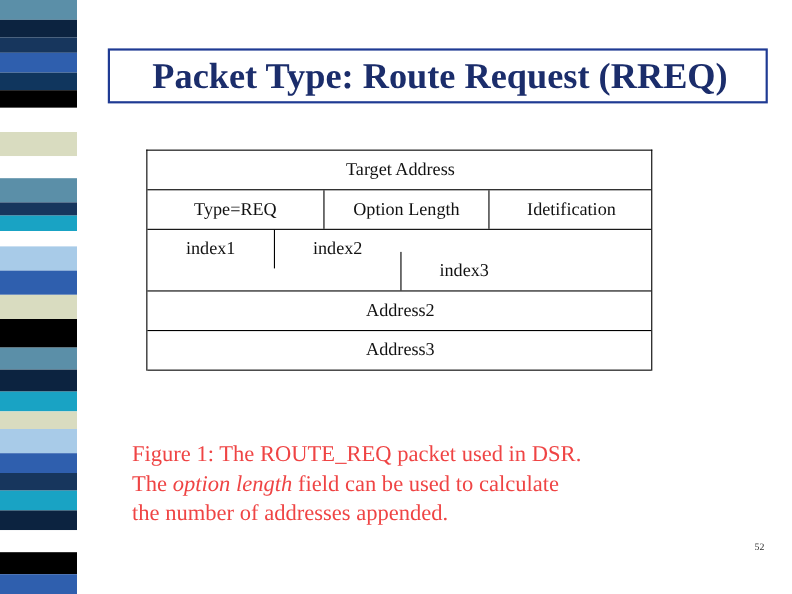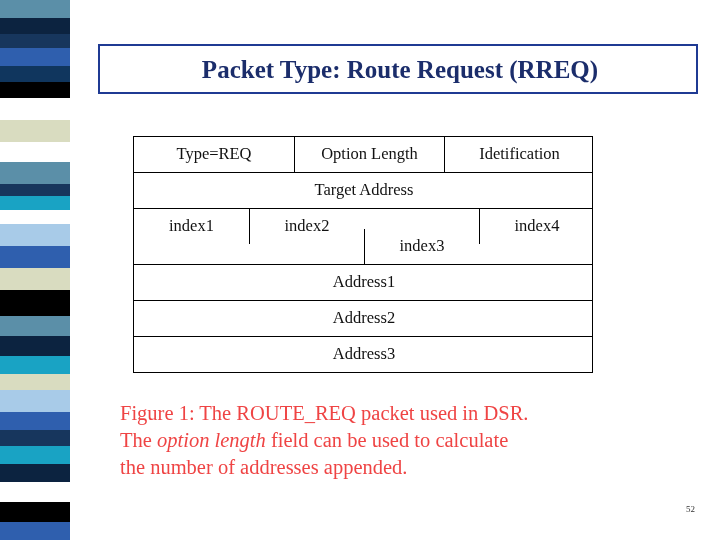--- a/index.html
+++ b/index.html
@@ -42,21 +42,21 @@
   }
   #title-text {
     position: absolute;
     left: 0;
     top: 0;
     width: 600px;
     height: 50px;
     line-height: 48px;
     text-align: center;
     color: #1b2d6b;
-    font-size: 25px;
+    font-size: 33px;
     font-weight: bold;
     font-family: "Liberation Serif", serif;
     white-space: nowrap;
   }
 
   
   #packet-figure {
     position: absolute;
     left: 133px;
     top: 136px;
@@ -103,21 +103,20 @@
   }
 
   
   #slide-number {
     position: absolute;
     left: 686px;
     top: 492px;
     font-size: 9px;
     color: #333333;
     font-family: "Liberation Serif", serif;
-    margin-top: 12px;
   }
 </style>
 </head>
 <body>
 
 <div id="stripe">
     <div class="band" style="top: 0px; height: 18px; background: rgb(91, 143, 168);"></div>
     <div class="band" style="top: 18px; height: 16px; background: rgb(12, 35, 64);"></div>
     <div class="band" style="top: 34px; height: 14px; background: rgb(23, 54, 93);"></div>
     <div class="band" style="top: 48px; height: 18px; background: rgb(47, 95, 174);"></div>
@@ -147,35 +146,31 @@
     <div class="band" style="top: 502px; height: 20px; background: rgb(0, 0, 0);"></div>
     <div class="band" style="top: 522px; height: 18px; background: rgb(47, 95, 174);"></div>
   </div>
 
 <div id="title-box">
   <div id="title-text">Packet Type: Route Request (RREQ)</div>
 </div>
 
 <div id="packet-figure">
     <div class="pkt-row">
+      <div class="pkt-cell" style="width: 460px; flex: 0 0 460px;">Target  Address</div>
+    </div>
+    <div class="pkt-row">
       <div class="pkt-cell" style="width: 160px; flex: 0 0 160px;">Type=REQ</div>
       <div class="pkt-cell" style="width: 150px; flex: 0 0 150px;">Option Length</div>
       <div class="pkt-cell" style="width: 150px; flex: 0 0 150px;">Idetification</div>
     </div>
     <div class="pkt-row">
-      <div class="pkt-cell" style="width: 460px; flex: 0 0 460px;">Target  Address</div>
-    </div>
-    <div class="pkt-row">
       <div class="pkt-cell" style="width: 115px; flex: 0 0 115px;">index1</div>
       <div class="pkt-cell" style="width: 115px; flex: 0 0 115px;">index2</div>
       <div class="pkt-cell" style="width: 115px; flex: 0 0 115px; margin-top: 20px;">index3</div>
-      <div class="pkt-cell" style="width: 115px; flex: 0 0 115px;">index4</div>
-    </div>
-    <div class="pkt-row">
-      <div class="pkt-cell" style="width: 460px; flex: 0 0 460px;">Address1</div>
     </div>
     <div class="pkt-row">
       <div class="pkt-cell" style="width: 460px; flex: 0 0 460px;">Address2</div>
     </div>
     <div class="pkt-row">
       <div class="pkt-cell" style="width: 460px; flex: 0 0 460px;">Address3</div>
     </div>
   </div>
 
 <div id="caption">

